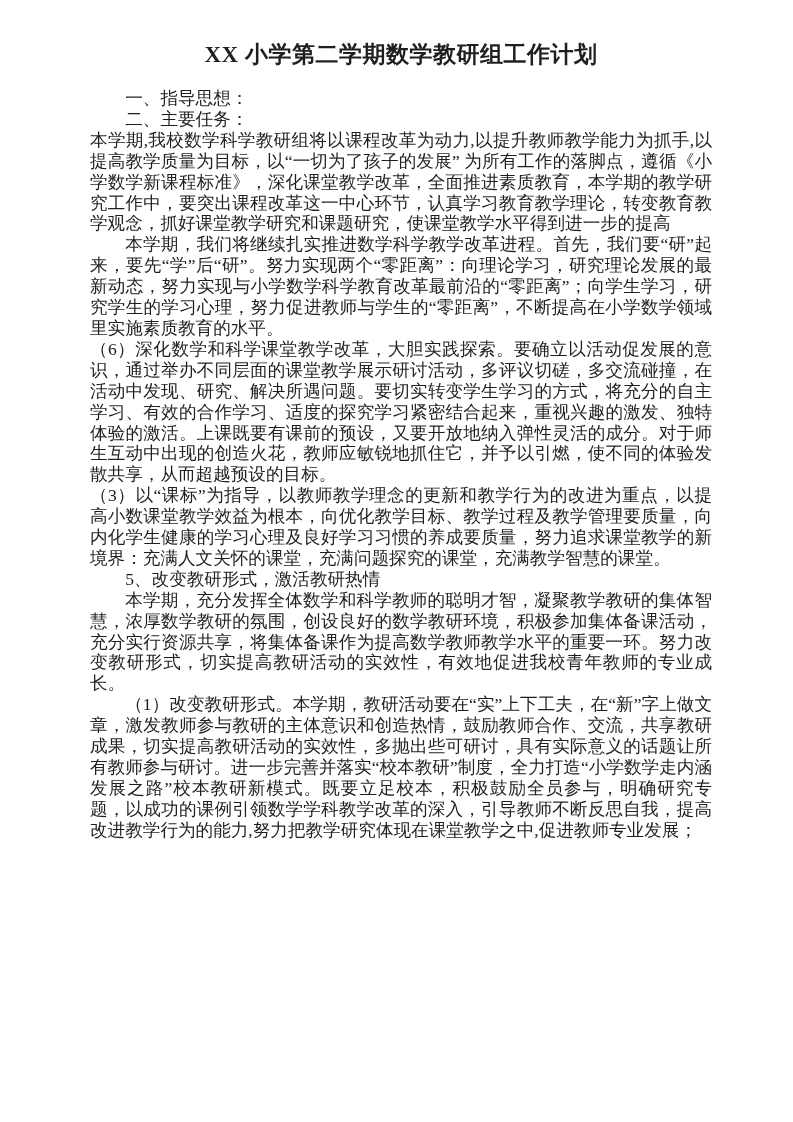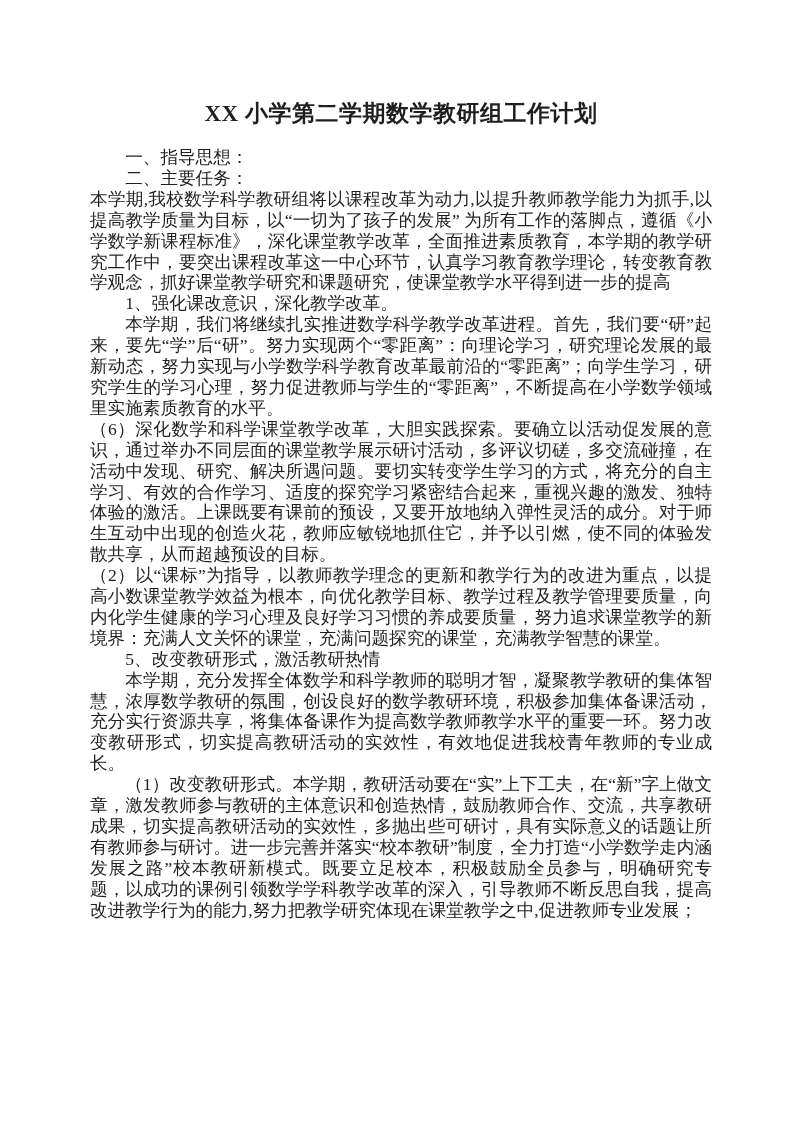--- a/index.html
+++ b/index.html
@@ -5,21 +5,21 @@
   html, body {
     margin: 0;
     padding: 0;
     background: #ffffff;
   }
   .page {
     position: relative;
     width: 793px;
     height: 1122px;
     box-sizing: border-box;
-    padding: 99px 81px 0 90px;
+    padding: 40px 81px 0 90px;
     background: #ffffff;
     color: #1f1f1f;
     font-family: "Liberation Serif", "DejaVu Serif", serif;
     overflow: hidden;
   }
   .doc-title {
     margin: 0 0 18px 0;
     font-size: 23px;
     line-height: 30px;
     font-weight: 700;
@@ -42,21 +42,20 @@
 </style>
 </head>
 <body>
 
 <div class="page">
   <h1 class="doc-title">XX 小学第二学期数学教研组工作计划</h1>
   <div class="doc-body">
       <p class="para indent">一、指导思想：</p>
       <p class="para indent">二、主要任务：</p>
       <p class="para">本学期,我校数学科学教研组将以课程改革为动力,以提升教师教学能力为抓手,以提高教学质量为目标，以“一切为了孩子的发展” 为所有工作的落脚点，遵循《小学数学新课程标准》，深化课堂教学改革，全面推进素质教育，本学期的教学研究工作中，要突出课程改革这一中心环节，认真学习教育教学理论，转变教育教学观念，抓好课堂教学研究和课题研究，使课堂教学水平得到进一步的提高</p>
-      <p class="para indent">1、强化课改意识，深化教学改革。</p>
       <p class="para indent">本学期，我们将继续扎实推进数学科学教学改革进程。首先，我们要“研”起来，要先“学”后“研”。努力实现两个“零距离”：向理论学习，研究理论发展的最新动态，努力实现与小学数学科学教育改革最前沿的“零距离”；向学生学习，研究学生的学习心理，努力促进教师与学生的“零距离”，不断提高在小学数学领域里实施素质教育的水平。</p>
       <p class="para">（6）深化数学和科学课堂教学改革，大胆实践探索。要确立以活动促发展的意识，通过举办不同层面的课堂教学展示研讨活动，多评议切磋，多交流碰撞，在活动中发现、研究、解决所遇问题。要切实转变学生学习的方式，将充分的自主学习、有效的合作学习、适度的探究学习紧密结合起来，重视兴趣的激发、独特体验的激活。上课既要有课前的预设，又要开放地纳入弹性灵活的成分。对于师生互动中出现的创造火花，教师应敏锐地抓住它，并予以引燃，使不同的体验发散共享，从而超越预设的目标。</p>
-      <p class="para">（2）以“课标”为指导，以教师教学理念的更新和教学行为的改进为重点，以提高小数课堂教学效益为根本，向优化教学目标、教学过程及教学管理要质量，向内化学生健康的学习心理及良好学习习惯的养成要质量，努力追求课堂教学的新境界：充满人文关怀的课堂，充满问题探究的课堂，充满教学智慧的课堂。</p>
+      <p class="para">（3）以“课标”为指导，以教师教学理念的更新和教学行为的改进为重点，以提高小数课堂教学效益为根本，向优化教学目标、教学过程及教学管理要质量，向内化学生健康的学习心理及良好学习习惯的养成要质量，努力追求课堂教学的新境界：充满人文关怀的课堂，充满问题探究的课堂，充满教学智慧的课堂。</p>
       <p class="para indent">5、改变教研形式，激活教研热情</p>
       <p class="para indent">本学期，充分发挥全体数学和科学教师的聪明才智，凝聚教学教研的集体智慧，浓厚数学教研的氛围，创设良好的数学教研环境，积极参加集体备课活动，充分实行资源共享，将集体备课作为提高数学教师教学水平的重要一环。努力改变教研形式，切实提高教研活动的实效性，有效地促进我校青年教师的专业成长。</p>
       <p class="para indent">（1）改变教研形式。本学期，教研活动要在“实”上下工夫，在“新”字上做文章，激发教师参与教研的主体意识和创造热情，鼓励教师合作、交流，共享教研成果，切实提高教研活动的实效性，多抛出些可研讨，具有实际意义的话题让所有教师参与研讨。进一步完善并落实“校本教研”制度，全力打造“小学数学走内涵发展之路”校本教研新模式。既要立足校本，积极鼓励全员参与，明确研究专题，以成功的课例引领数学学科教学改革的深入，引导教师不断反思自我，提高改进教学行为的能力,努力把教学研究体现在课堂教学之中,促进教师专业发展；</p>
     </div>
 </div>
 
 </body></html>

